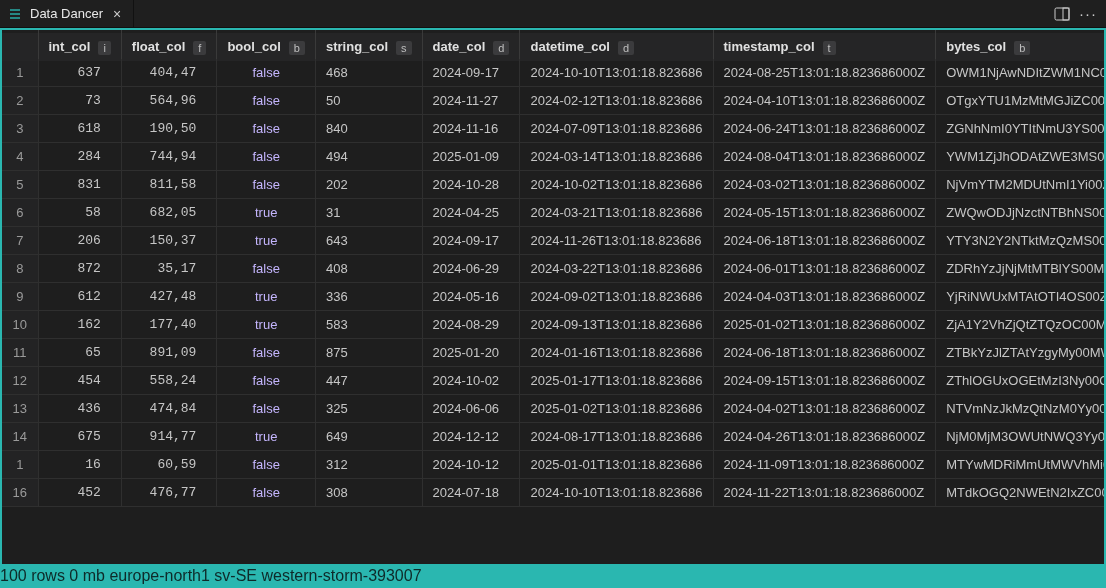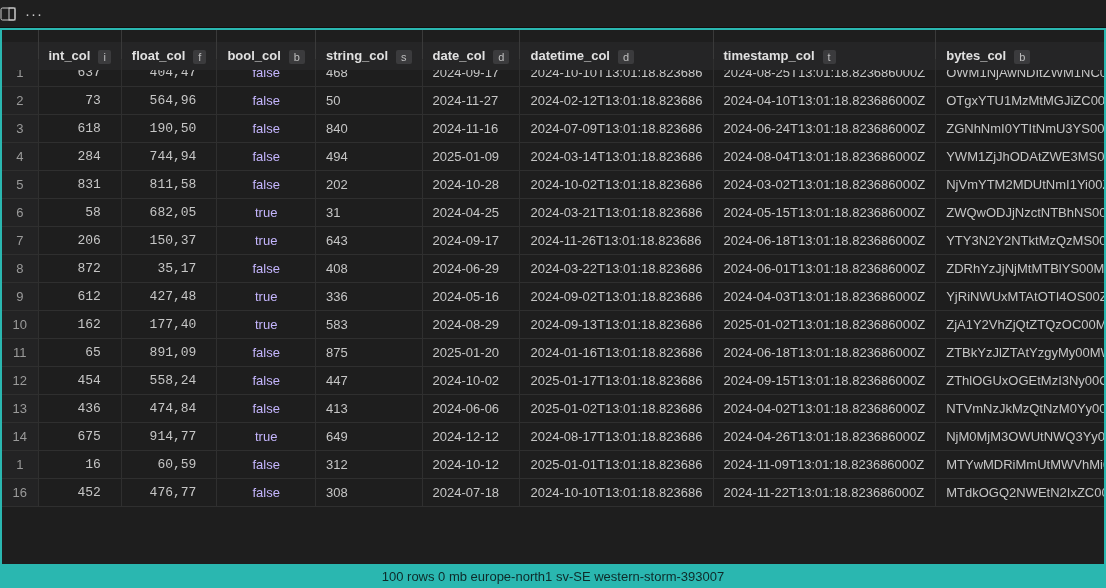--- a/index.html
+++ b/index.html
@@ -52,21 +52,21 @@
   table { border-collapse: collapse; table-layout: fixed; }
   thead th {
     background: #252526;
     color: #e0e0e0;
     font-weight: 600;
     font-size: 13px;
     text-align: left;
     padding: 6px 10px;
     border-right: 1px solid #3a3a3a;
     border-bottom: 1px solid #3a3a3a;
-    position: sticky; top:12px;
+    position: sticky; top:3px;
     white-space: nowrap;
   }
   thead th.rownum-head {
     width: 36px; min-width:36px;
     background:#252526;
     border-right:1px solid #3a3a3a;
   }
   .type-badge {
     display:inline-block;
     background:#3b3b3d;
@@ -94,39 +94,52 @@
   }
   td.num { text-align:right; padding-right:20px;font-family:Liberation Mono, monospace; }
   td.bool { text-align:center; color:#c4b5fd; }
   td.txt { text-align:left; }
   .statusbar {
     height:24px;
     background:#2ab7b0;
     color:#0e2a29;
     display:flex;
     align-items:center;
-    justify-content:center;
-    font-size:13px;
+    justify-content:flex-start;
+    font-size:16px;
     font-weight:400;
   }
   
   col.c-rownum { width:36px; }
   col.c-int { width:100px; }
   col.c-float { width:100px; }
   col.c-bool { width:100px; }
   col.c-str { width:105px; }
   col.c-date { width:110px; }
   col.c-dt { width:190px; }
   col.c-ts { width:210px; }
   col.c-bytes { width:260px; }
 </style>
 </head>
 <body>
 
 <div class="titlebar">
+  <div class="tab">
+    <span class="ticon">
+      <svg width="14" height="14" viewBox="0 0 14 14">
+          <g stroke="#2ab7b0" stroke-width="1.4">
+            <line x1="2" y1="3" x2="12" y2="3"></line>
+            <line x1="2" y1="7" x2="12" y2="7"></line>
+            <line x1="2" y1="11" x2="12" y2="11"></line>
+          </g>
+        </svg>
+    </span>
+    <span class="tlabel">Data Dancer</span>
+    <span class="close">×</span>
+  </div>
   <div class="right-icons">
     <span class="ricon layout-icon">
       <svg width="16" height="14" viewBox="0 0 16 14">
           <rect x="1" y="1" width="14" height="12" rx="1.5" stroke="#cccccc" fill="none"></rect>
           <rect x="9" y="1" width="6" height="12" fill="#b85c8a" stroke="none"></rect>
         </svg>
     </span>
     <span class="ricon" style="color:#cccccc;font-size:15px;letter-spacing:1px;">···</span>
   </div>
 </div>
@@ -289,21 +302,21 @@
             <td class="txt">2024-10-02</td>
             <td class="txt">2025-01-17T13:01:18.823686</td>
             <td class="txt">2024-09-15T13:01:18.823686000Z</td>
             <td class="txt">ZThlOGUxOGEtMzI3Ny00OWU0</td>
           </tr>
           <tr>
             <td class="rownum">13</td>
             <td class="num">436</td>
             <td class="num">474,84</td>
             <td class="bool">false</td>
-            <td class="txt">413</td>
+            <td class="txt">325</td>
             <td class="txt">2024-06-06</td>
             <td class="txt">2025-01-02T13:01:18.823686</td>
             <td class="txt">2024-04-02T13:01:18.823686000Z</td>
             <td class="txt">NTVmNzJkMzQtNzM0Yy00MDE</td>
           </tr>
           <tr>
             <td class="rownum">14</td>
             <td class="num">675</td>
             <td class="num">914,77</td>
             <td class="bool">true</td>

